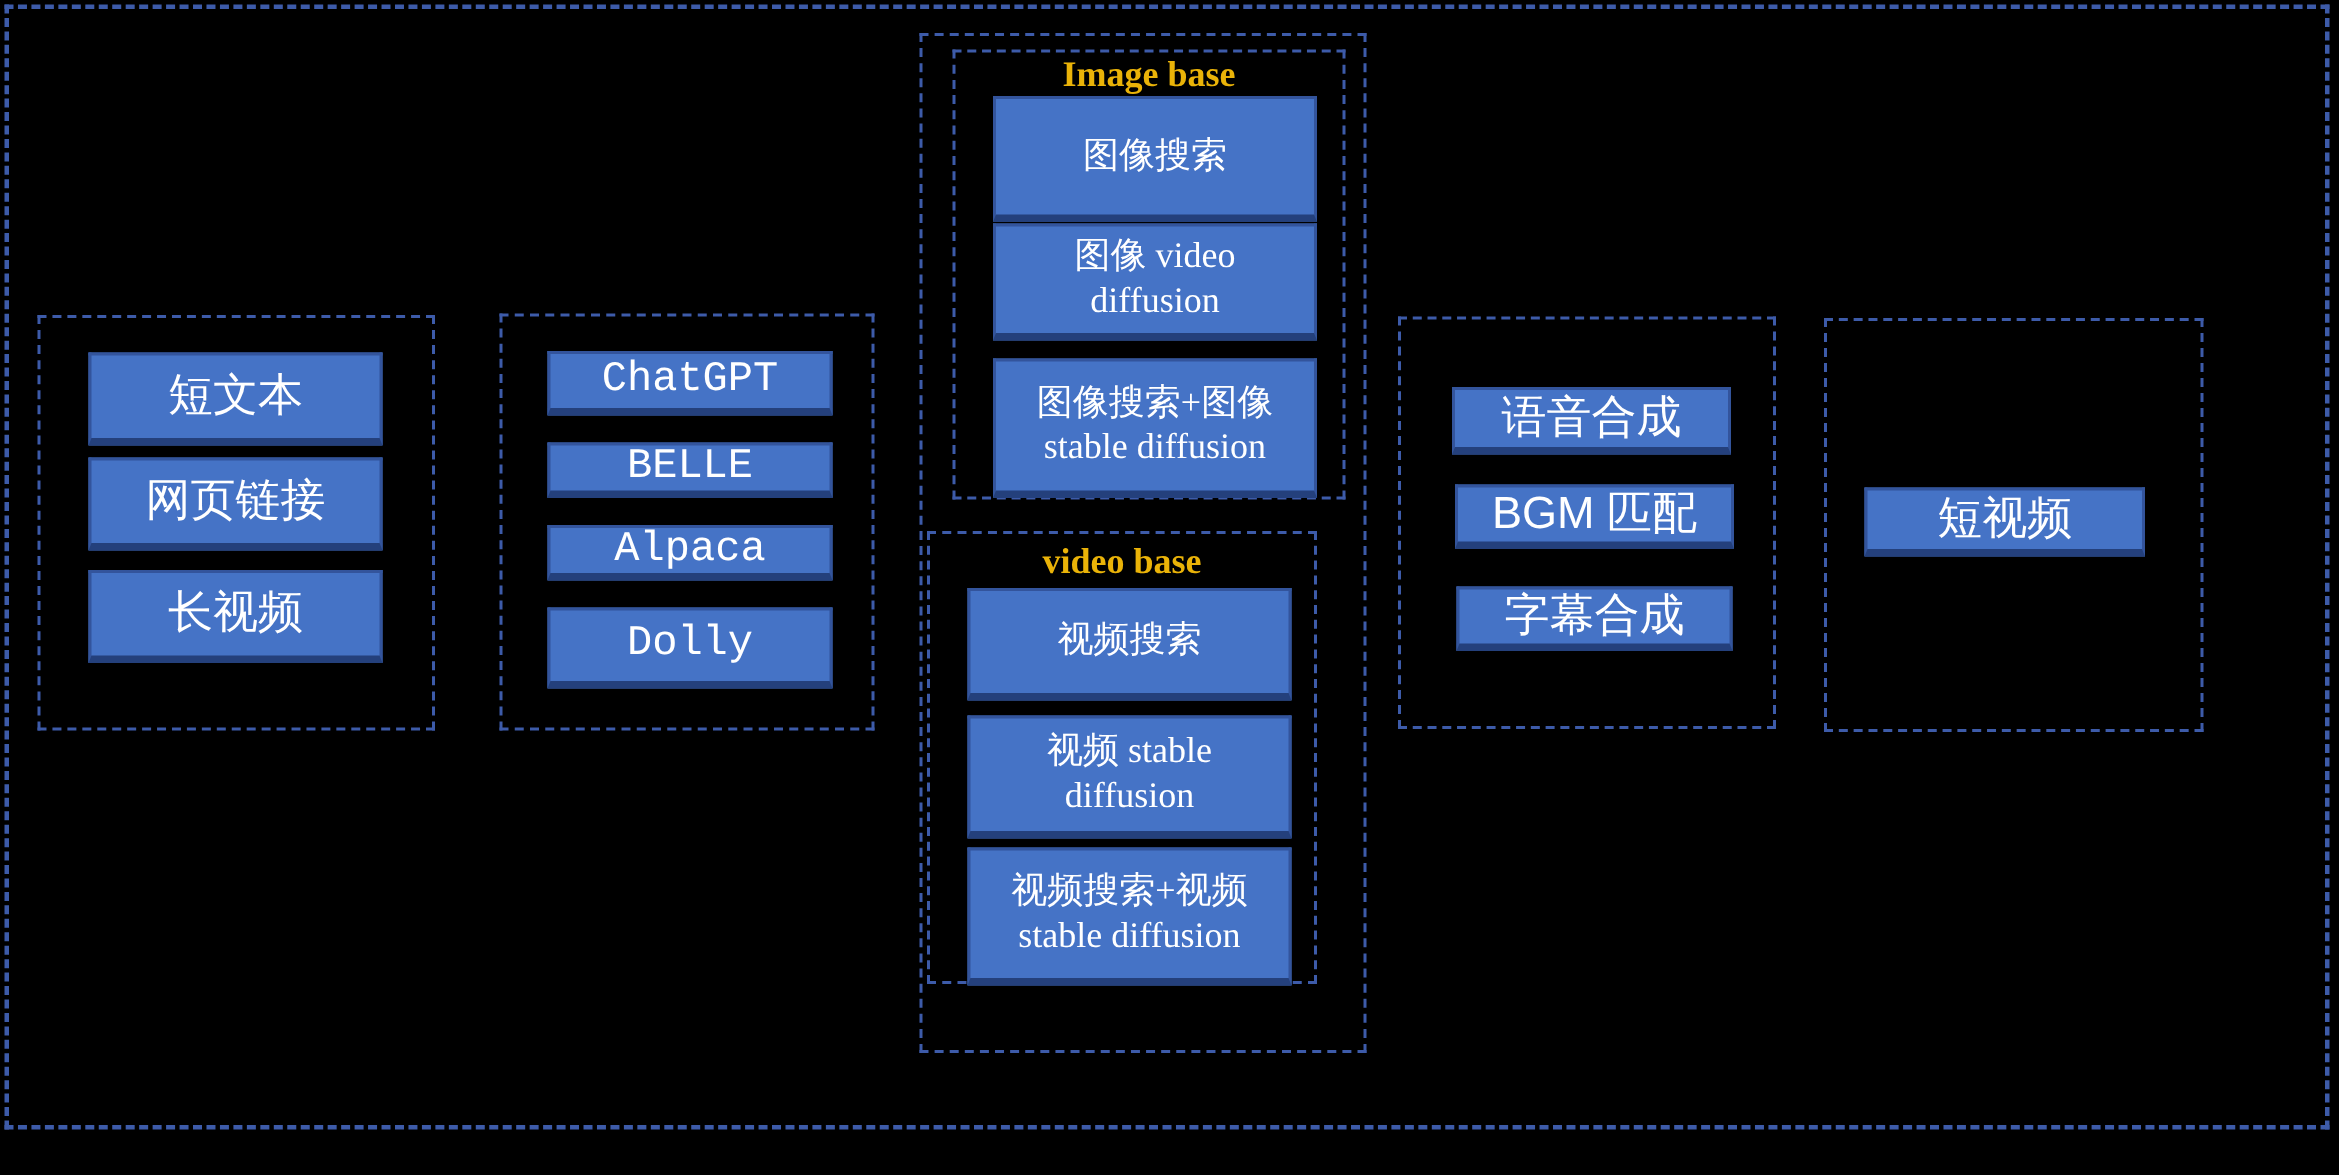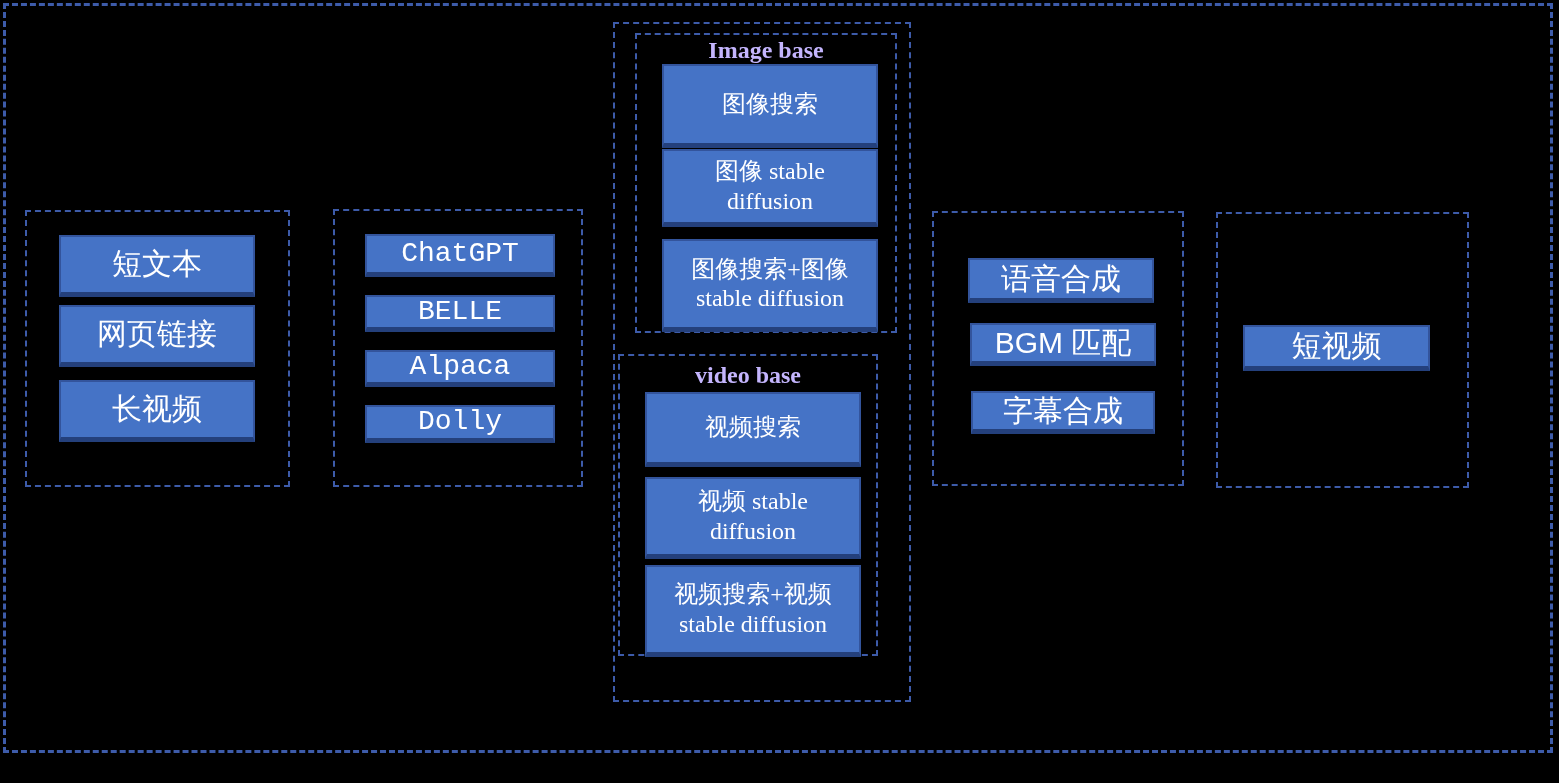--- a/index.html
+++ b/index.html
@@ -54,21 +54,21 @@
   }
   .mixed-btn {
     font-family: "Liberation Serif", "DejaVu Serif", serif;
     font-size: 24px;
   }
   .section-title {
     position: absolute;
     left: 0;
     right: 0;
     text-align: center;
-    color: #c4b5fd;
+    color: #eab308;
     font-family: "Liberation Serif", "DejaVu Serif", serif;
     font-weight: bold;
     font-size: 24px;
     line-height: 1.1;
   }
 </style>
 </head>
 <body>
 
 <div class="canvas">
@@ -78,29 +78,29 @@
   <div class="group" style="left:25px; top:210px; width:265px; height:277px;">
     <div class="btn zh-btn" style="left:32px; top:23px; width:196px; height:62px;">短文本</div>
     <div class="btn zh-btn" style="left:32px; top:93px; width:196px; height:62px;">网页链接</div>
     <div class="btn zh-btn" style="left:32px; top:168px; width:196px; height:62px;text-align:center;">长视频</div>
   </div>
 
   <div class="group" style="left:333px; top:209px; width:250px; height:278px;">
     <div class="btn serif-btn" style="left:30px; top:23px; width:190px; height:43px;">ChatGPT</div>
     <div class="btn serif-btn" style="left:30px; top:84px; width:190px; height:37px;">BELLE</div>
     <div class="btn serif-btn" style="left:30px; top:139px; width:190px; height:37px;">Alpaca</div>
-    <div class="btn serif-btn" style="left:30px; top:194px; width:190px; height:38px;text-align:right;">Dolly</div>
+    <div class="btn serif-btn" style="left:30px; top:194px; width:190px; height:54px;text-align:right;">Dolly</div>
   </div>
 
   <div class="group" style="left:613px; top:22px; width:298px; height:680px;">
 
     <div class="subgroup" style="left:20px; top:9px; width:262px; height:300px;">
       <div class="section-title" style="top:2px;">Image base</div>
       <div class="btn mixed-btn" style="left:25px; top:29px; width:216px; height:84px;">图像搜索</div>
-      <div class="btn mixed-btn" style="left:25px; top:114px; width:216px; height:78px;">图像 stable
+      <div class="btn mixed-btn" style="left:25px; top:114px; width:216px; height:78px;">图像 video
 diffusion</div>
       <div class="btn mixed-btn" style="left:25px; top:204px; width:216px; height:93px;">图像搜索+图像
 stable diffusion</div>
     </div>
 
     <div class="subgroup" style="left:3px; top:330px; width:260px; height:302px;">
       <div class="section-title" style="top:6px;">video base</div>
       <div class="btn mixed-btn" style="left:25px; top:36px; width:216px; height:75px;">视频搜索</div>
       <div class="btn mixed-btn" style="left:25px; top:121px; width:216px; height:82px;">视频 stable
 diffusion</div>

